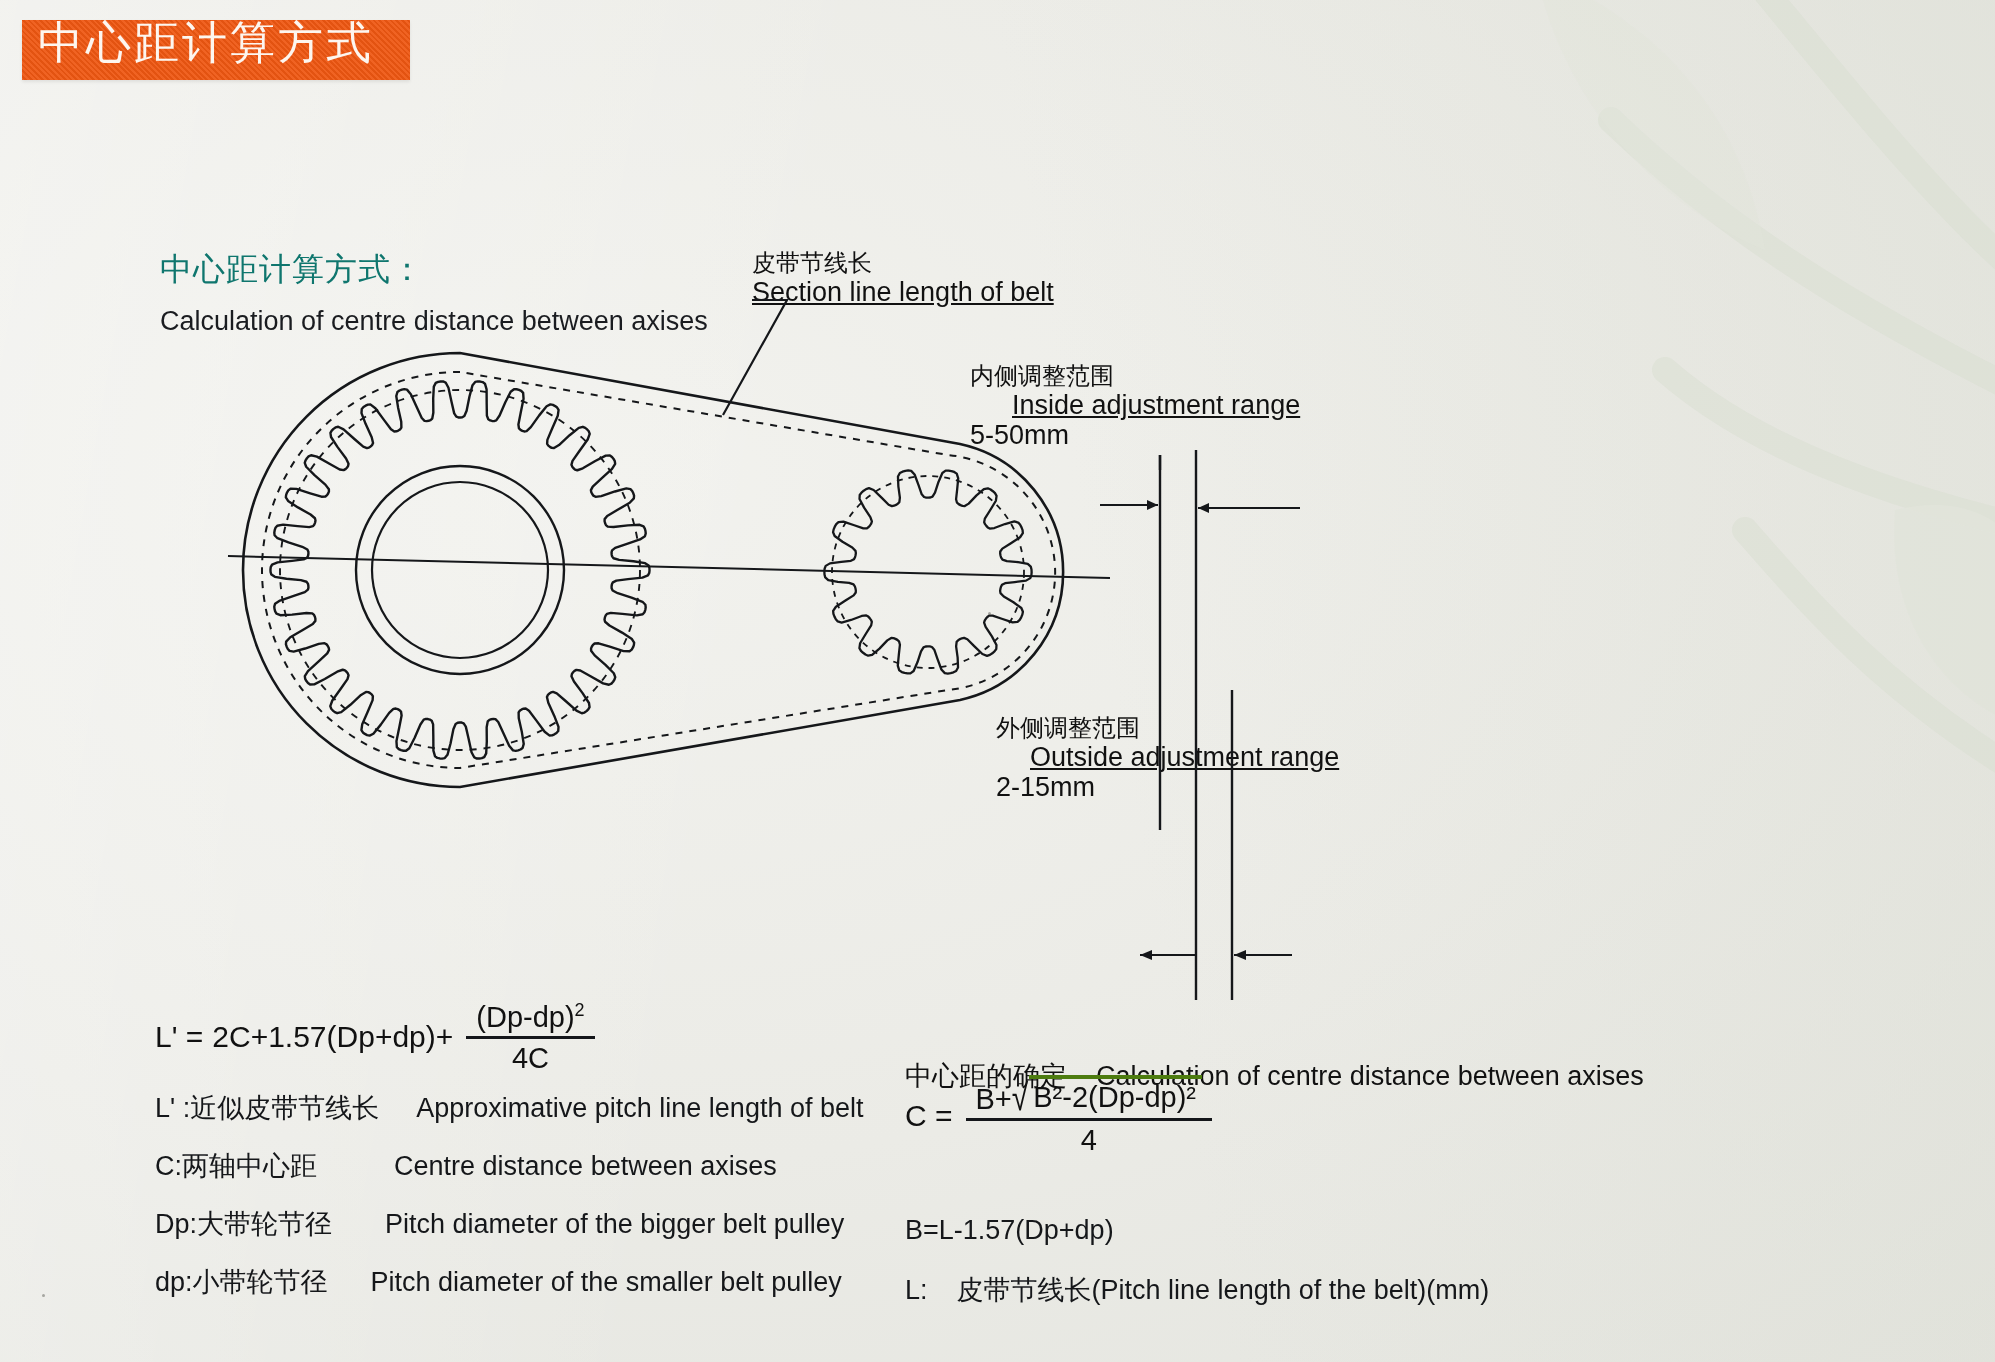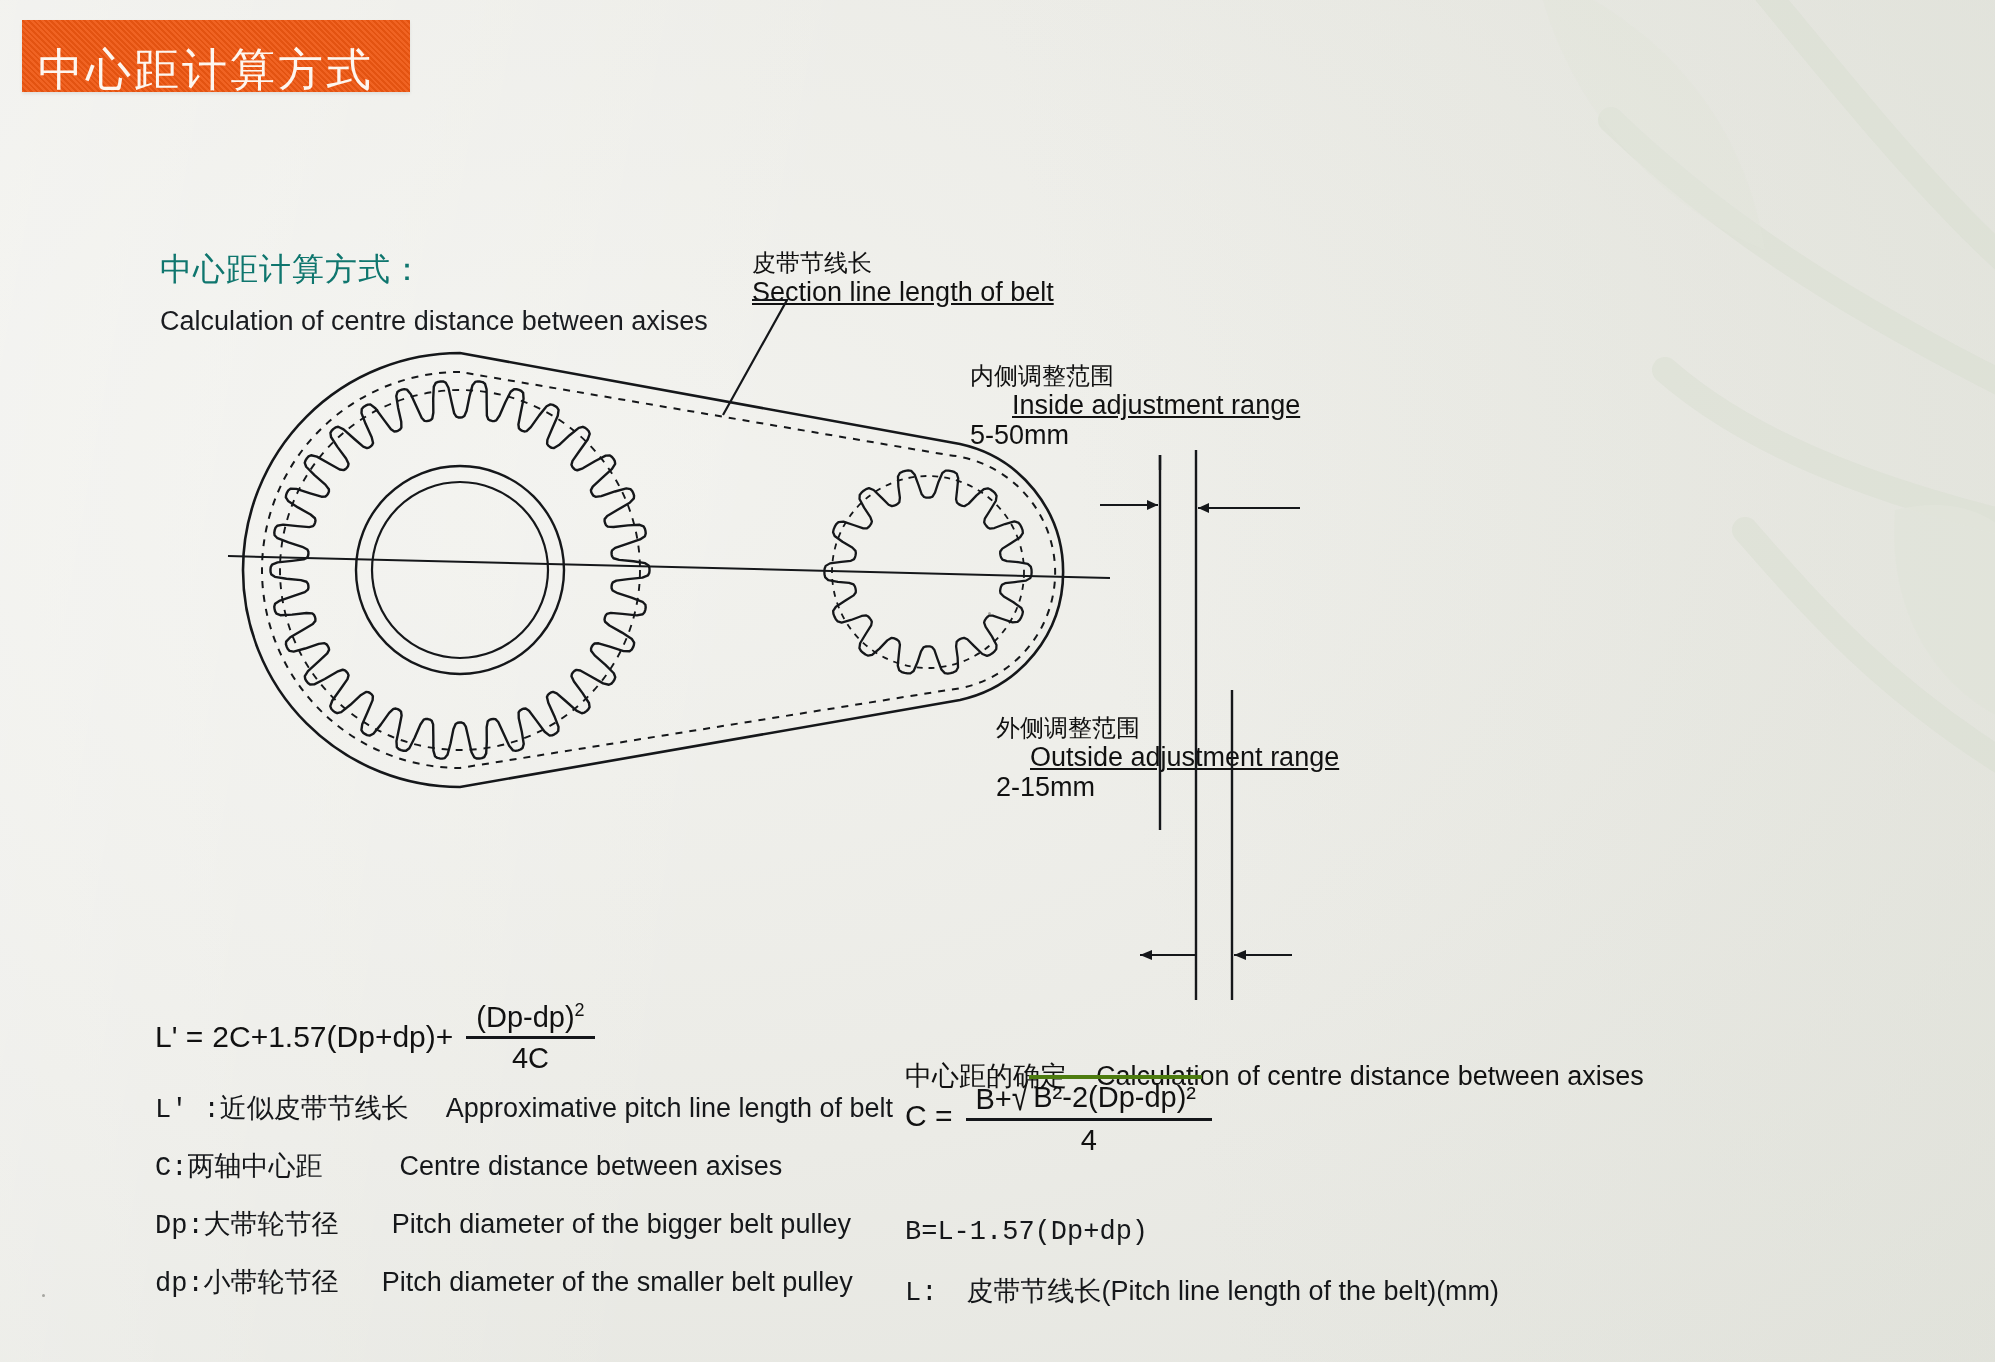--- a/index.html
+++ b/index.html
@@ -43,26 +43,26 @@
     opacity:0.5;
     pointer-events:none;
   }
 
   
   #banner{
     position:absolute;
     left:22px;
     top:20px;
     width:388px;
-    height:72px;
+    height:60px;
     background:#ef5712;
     background-image:
       repeating-linear-gradient(45deg, rgba(255,255,255,0.07) 0 2px, rgba(0,0,0,0.05) 2px 4px);
     display:flex;
-    align-items:flex-end;
+    align-items:flex-start;
     box-shadow: 0 2px 3px rgba(0,0,0,0.08);
   }
   #banner-text{
     color:#fdf6ef;
     font-size:45px;
     letter-spacing:3px;
     padding-left:16px;
     line-height:1;
     white-space:nowrap;
     font-family:"DejaVu Sans", sans-serif;
@@ -154,21 +154,21 @@
     font-size:29px;
   }
 
   .defs{ position:absolute; left:155px; }
   .defline{
     font-size:27px;
     margin-bottom:22px;
     white-space:nowrap;
     color:#15171a;
   }
-  .defline .k{ font-family:Liberation Mono, monospace; }
+  .defline .k{ font-family:Liberation Sans, sans-serif; }
   .defline .sp{ display:inline-block; }
 
   #defs-left{ top:1090px; }
   #defs-right{ position:absolute; left:905px; top:1215px; }
   #defs-right .defline{ margin-bottom:26px; }
 
   #right-title{
     position:absolute;
     left:905px;
     top:1058px;

